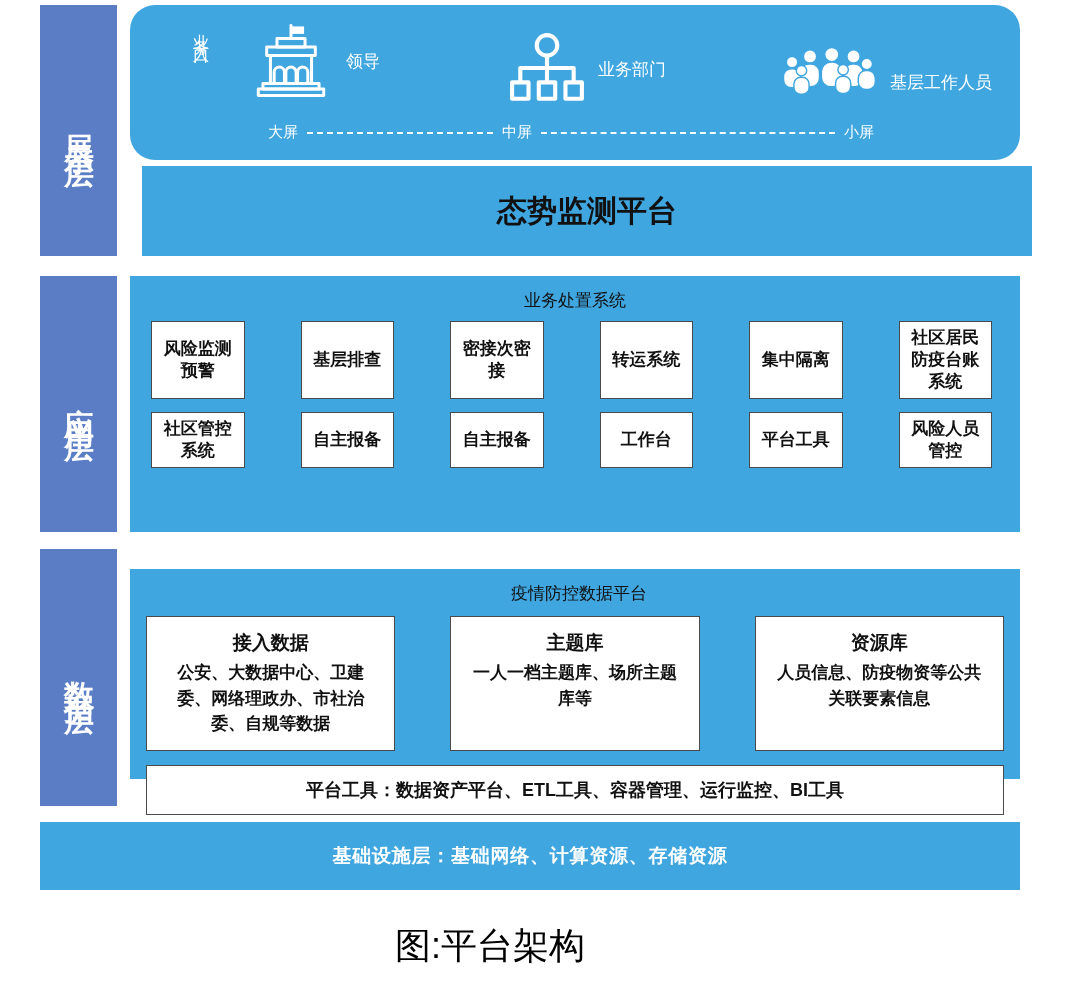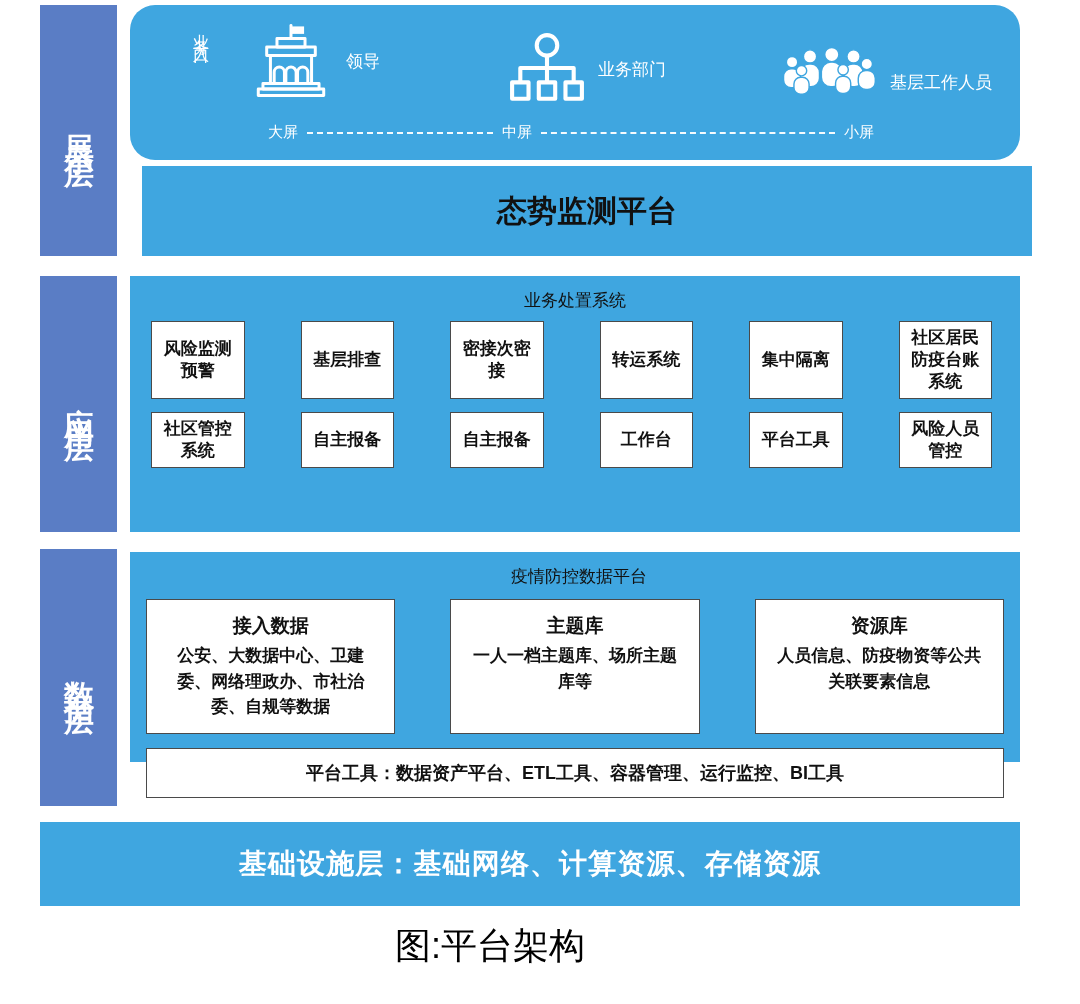--- a/index.html
+++ b/index.html
@@ -20,21 +20,21 @@
   #rail-display{top:5px;height:251px;}
   #rail-app{top:276px;height:256px;}
   #rail-data{top:549px;height:257px;}
 
   
   .panel{position:absolute;left:130px;width:890px;background:var(--panel-bg);}
   #entry-panel{top:5px;height:155px;border-radius:25px;}
   #monitor-panel{top:166px;height:90px;display:flex;align-items:center;justify-content:center;
                  font-size:30px;font-weight:bold;color:var(--ink);margin-left:12px;}
   #app-panel{top:276px;height:256px;}
-  #data-panel{top:552px;height:210px;padding-left:8px;}
+  #data-panel{top:569px;height:210px;padding-left:8px;}
 
   
   .entry-vlabel{position:absolute;left:60px;top:16px;color:#fff;font-size:16px;
                 writing-mode:vertical-rl;text-orientation:upright;letter-spacing:0.35em;}
   .persona{position:absolute;display:flex;align-items:center;gap:12px;color:#fff;}
   .persona-label{font-size:17px;color:#fff;white-space:nowrap;}
   #persona-leader{left:118px;top:14px;}
   #persona-dept{left:378px;top:28px;}
   #persona-workers{left:648px;top:42px;}
   .screens-row{position:absolute;left:138px;top:118px;width:606px;display:flex;align-items:center;}
@@ -58,22 +58,22 @@
               grid-template-columns:repeat(3,1fr);column-gap:55px;}
   .store{background:#fff;border:1px solid var(--box-border);min-height:135px;padding:9px 14px;
          text-align:center;color:var(--ink);}
   .store-title{font-weight:bold;font-size:19px;margin:4px 0 4px;}
   .store-desc{font-size:17px;font-weight:600;line-height:1.5;}
   .tools-bar{position:absolute;left:16px;right:16px;top:196px;height:50px;background:#fff;
              border:1px solid var(--box-border);display:flex;align-items:center;justify-content:center;
              font-size:18px;font-weight:600;color:var(--ink);}
 
   
-  .infra-bar{position:absolute;left:40px;top:822px;width:980px;height:84px;background:var(--panel-bg);
-             color:#fff;font-size:28px;font-weight:bold;display:flex;align-items:center;justify-content:center;
+  .infra-bar{position:absolute;left:40px;top:822px;width:980px;height:68px;background:var(--panel-bg);
+             color:#fff;font-size:19px;font-weight:bold;display:flex;align-items:center;justify-content:center;
              letter-spacing:0.04em;}
 
   .caption{position:absolute;left:0;right:100px;top:922px;text-align:center;font-size:36px;
            font-weight:500;color:#000;}
 
   .icon{display:inline-flex;line-height:0;}
 </style>
 </head>
 <body>
 

